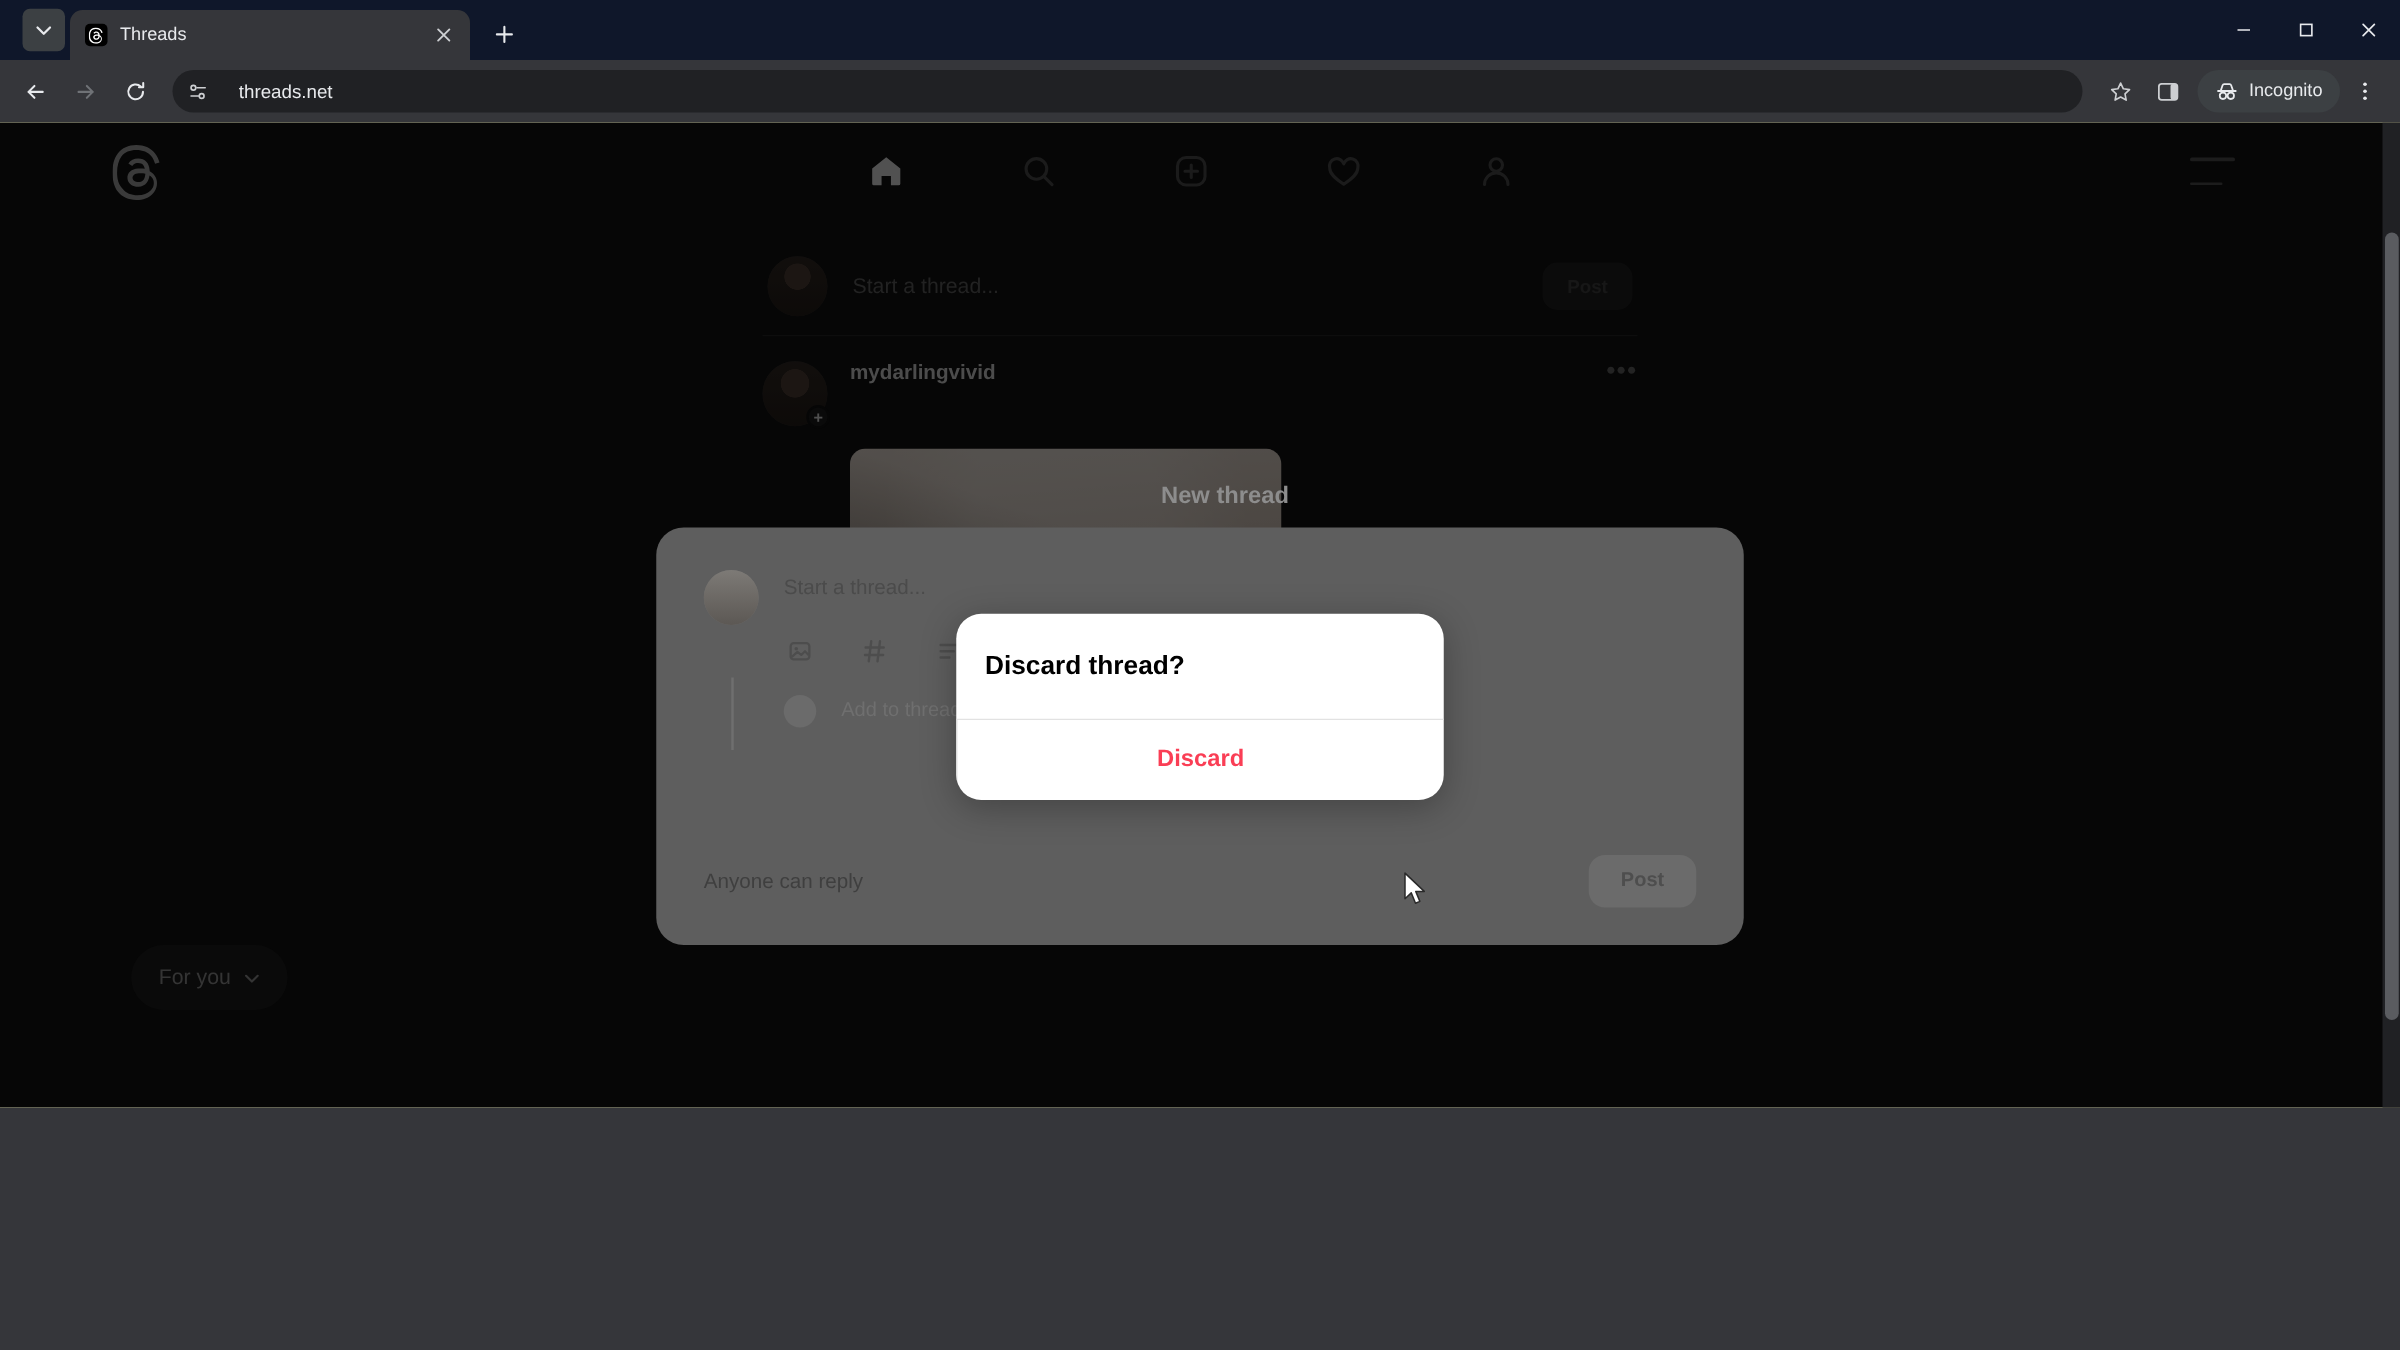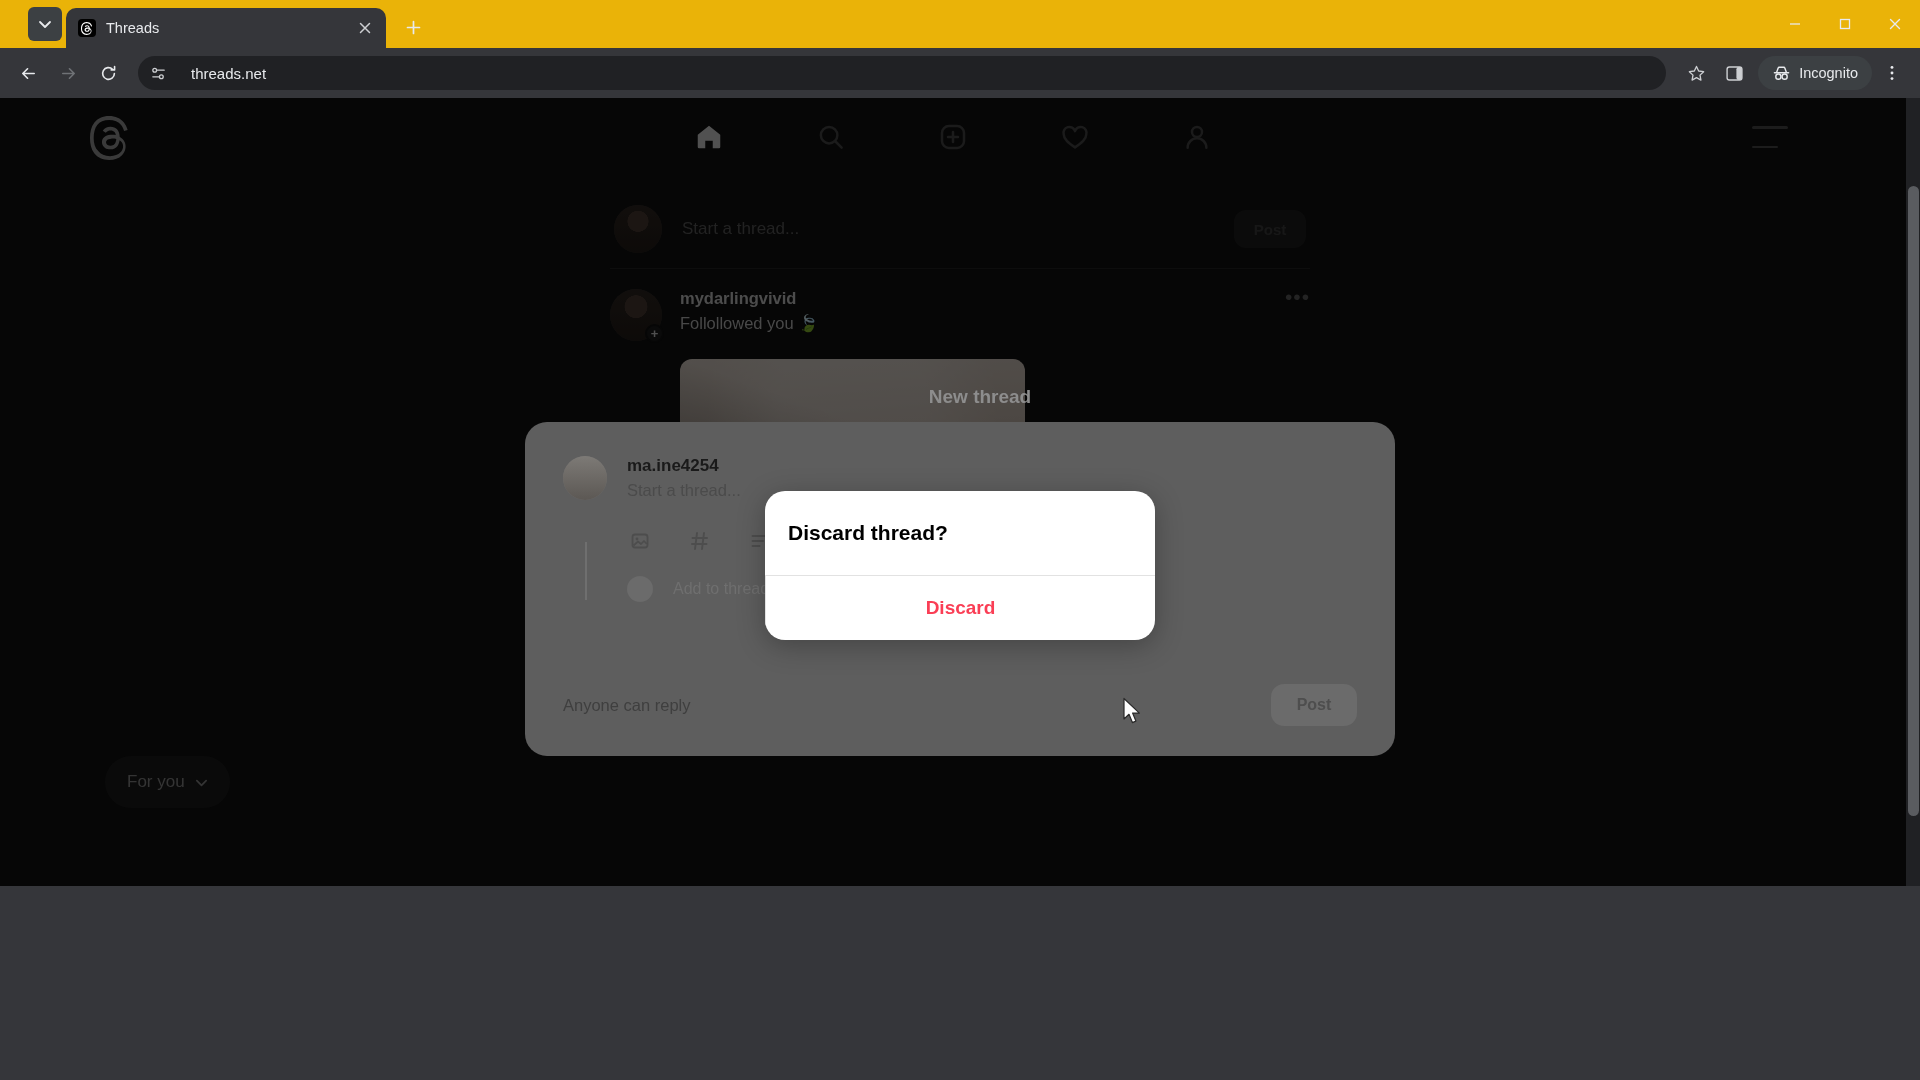--- a/index.html
+++ b/index.html
@@ -8,22 +8,22 @@
     overflow: hidden;
     background: #202124;
     font-family: "Liberation Sans", sans-serif;
     -webkit-font-smoothing: antialiased;
   }
 
   
   .browser { width: 1920px; height: 1080px; position: relative; background:#35363a; }
 
   .tabstrip {
-    height: 48px; background:#eab308; display:flex; align-items:flex-end;
-    position:relative; padding-left: 24px;
+    height: 48px; background:#0f172a; display:flex; align-items:flex-end;
+    position:relative; padding-left: 14px;
   }
   .tab-list-btn {
     width: 34px; height: 34px; margin: 0 4px 7px 4px; border-radius: 6px;
     background:#3c4043; display:flex; align-items:center; justify-content:center;
     flex:0 0 auto;
   }
   .tab {
     height: 40px; width: 320px; background:#35363a; border-radius: 10px 10px 0 0;
     display:flex; align-items:center; padding: 0 10px 0 12px; gap: 10px;
     position:relative; flex:0 0 auto;
@@ -368,21 +368,20 @@
         <div class="post">
           <div class="post-head">
             <div class="post-avatar-wrap">
               <div class="avatar av-52">
                   <div class="av-photo"></div>
                 </div>
               <div class="follow-badge">+</div>
             </div>
             <div class="post-body">
               <div class="post-user">mydarlingvivid</div>
-              <div class="post-text">Follollowed you 🍃</div>
             </div>
             <div class="post-meta">
               <div class="post-time"></div>
               <div class="post-more">•••</div>
             </div>
           </div>
 
           <div class="post-media">
             <div class="media-subject"></div>
             <div class="media-shade"></div>
@@ -435,21 +434,20 @@
     <div class="modal-title">New thread</div>
 
     <div class="newthread">
       <div class="nt-thread-line"></div>
 
       <div class="nt-row">
         <div class="nt-avatar">
             <div class="av-photo"></div>
           </div>
         <div class="nt-body">
-          <div class="nt-user">ma.ine4254</div>
           <div class="nt-placeholder">Start a thread...</div>
 
           <div class="nt-tools">
             <div class="nt-tool">
               <svg width="24" height="24" viewBox="0 0 24 24">
                 <rect x="4.5" y="5.5" width="15" height="13" rx="2.5" stroke="#4d4d4d" stroke-width="1.8" fill="none"></rect>
                 <circle cx="9" cy="10" r="1.4" fill="#4d4d4d"></circle>
                 <path d="M5.5 16.5 L10 12.5 L13 15 L16 12 L18.8 15" stroke="#4d4d4d" stroke-width="1.7" fill="none" stroke-linejoin="round"></path>
               </svg>
             </div>

